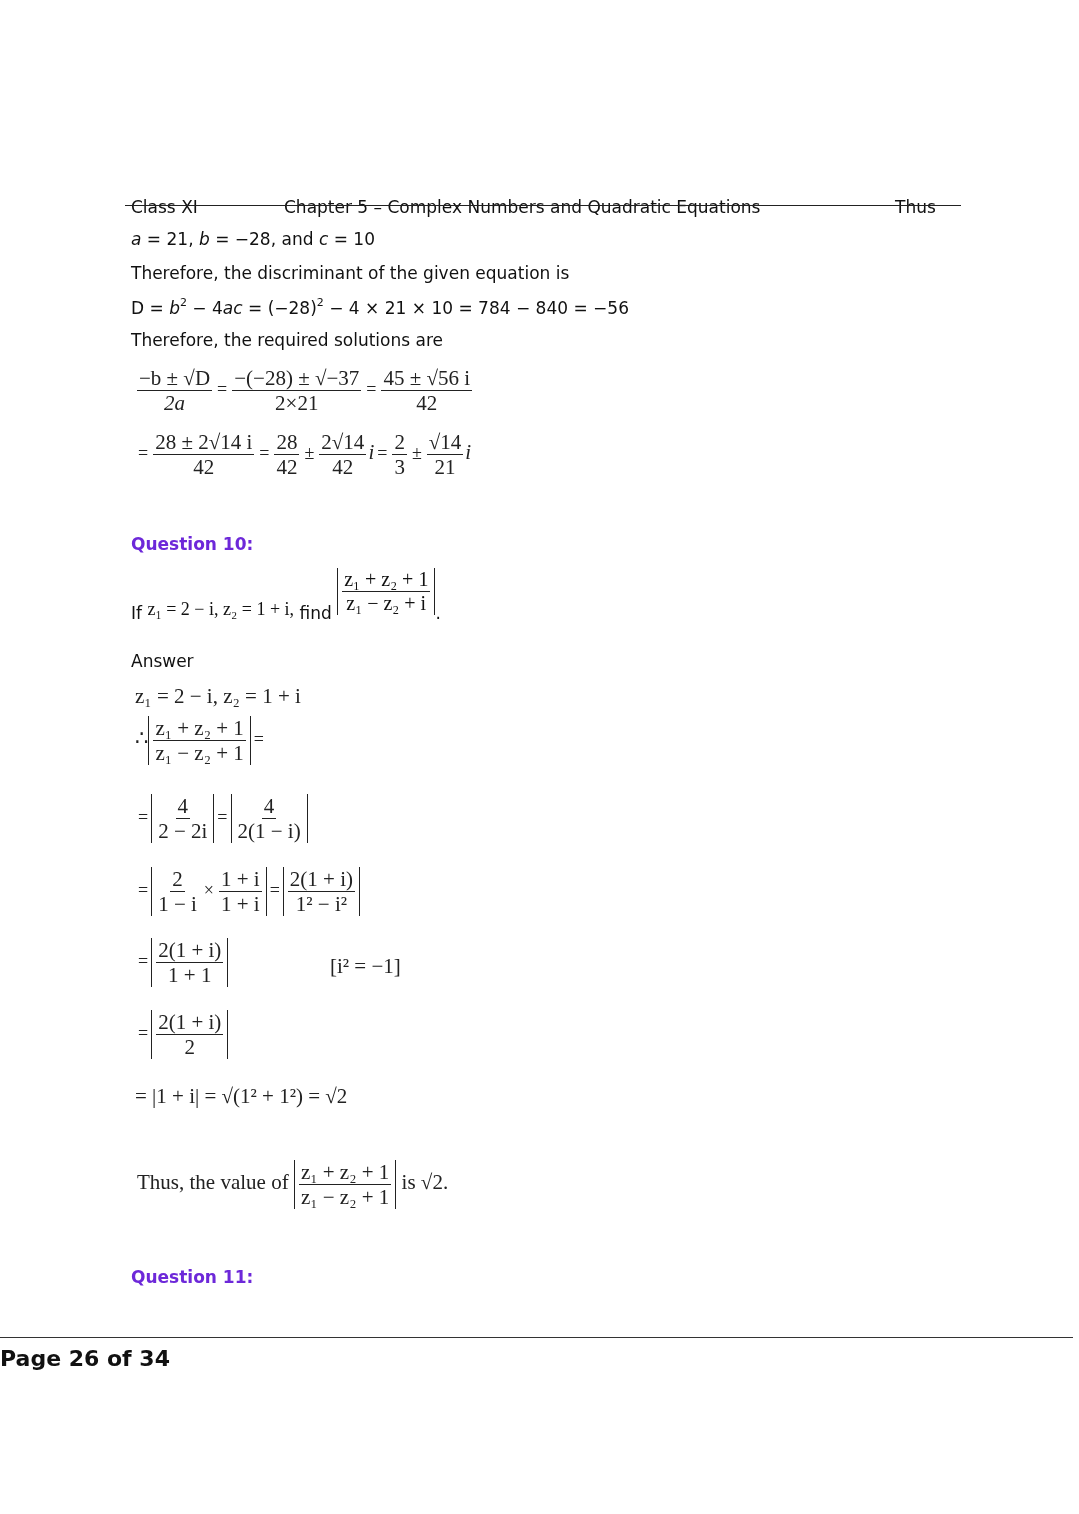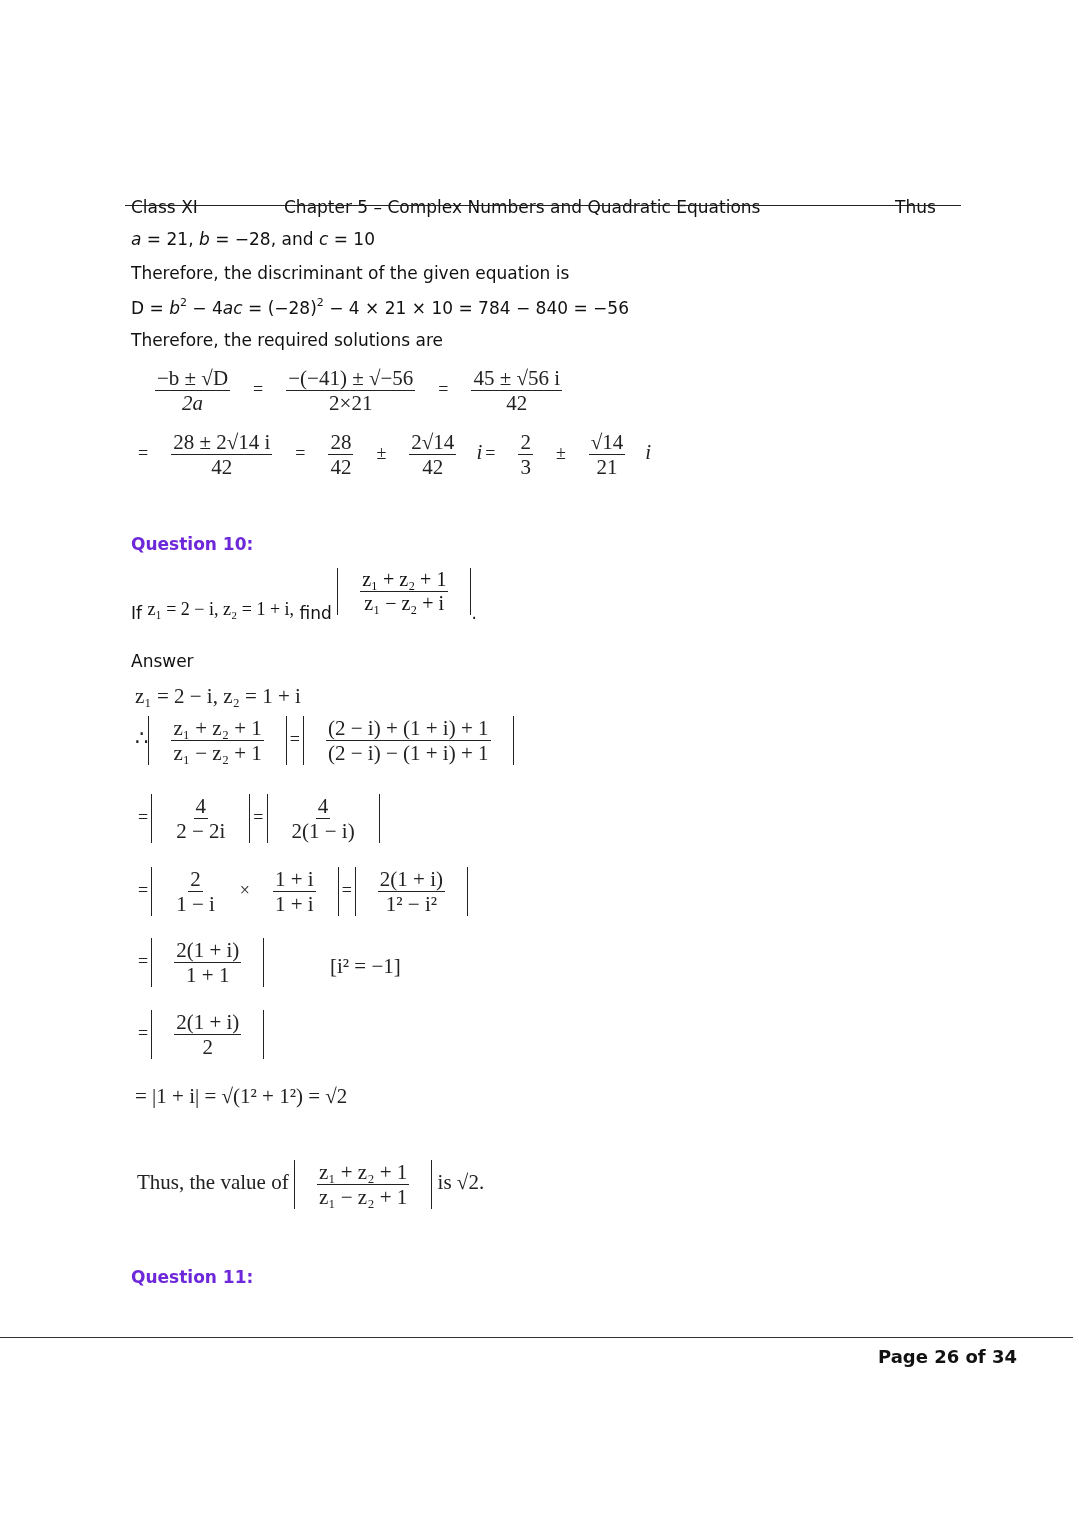--- a/index.html
+++ b/index.html
@@ -3,30 +3,30 @@
 <meta charset="utf-8">
 <style>
   html, body { margin:0; padding:0; background:#fff; }
   body { width:1079px; height:1514px; position:relative; overflow:hidden; color:#111; font-family:"DejaVu Sans", sans-serif; }
   .abs { position:absolute; }
   .hdr { top:170px; font-size:17px; color:#111; white-space:nowrap;margin-top:27px; }
   .hdr-rule { left:125px; width:836px; top:205px; height:0; border-top:1.5px solid #222; }
   .txt { font-size:17px; white-space:nowrap; left:131px; }
   .serif { font-family:"Liberation Serif", "DejaVu Serif", serif; }
   .qhead { font-size:17px; font-weight:bold; color:#6d28d9; left:131px; white-space:nowrap; }
-  .frac { display:inline-flex; flex-direction:column; align-items:center; vertical-align:middle; margin:0 20px; }
+  .frac { display:inline-flex; flex-direction:column; align-items:center; vertical-align:middle; margin:0 2px; }
   .frac .num { padding:0 2px; border-bottom:1px solid #222; line-height:1.15; }
   .frac .den { padding:0 2px; line-height:1.15; }
   .abs-bars { display:inline-block; border-left:1.3px solid #222; border-right:1.3px solid #222; padding:0 2px; vertical-align:middle;font-family:Liberation Serif, serif; }
   .math { font-family:"Liberation Serif", "DejaVu Serif", serif; font-size:21px; white-space:nowrap; left:135px; color:#222; }
   .math .op { margin:0 3px; font-size:18px; }
   sup { font-size:11px; vertical-align:8px; }
   .it { font-style:italic; }
   .foot-rule { left:0; width:1073px; top:1337px; border-top:1.5px solid #333; }
-  .foot { top:1346px; left:0; width:1017px; text-align:right; font-size:18px; font-weight:bold; }
+  .foot { top:1346px; left:0; width:1017px; text-align:left; font-size:22px; font-weight:bold; }
 </style>
 </head>
 <body>
 
 <div class="abs hdr" style="left:131px">Class XI</div>
 <div class="abs hdr" style="left:284px">Chapter 5 – Complex Numbers and Quadratic Equations</div>
 <div class="abs hdr" style="left:895px">Thus</div>
 <div class="abs hdr-rule"></div>
 
 <div class="abs txt" style="top:229px">
@@ -36,21 +36,21 @@
 <div class="abs txt" style="top:296px">
   <span>D = </span><span class="it">b</span><sup>2</sup><span> − 4</span><span class="it">ac</span><span> = (−28)</span><sup>2</sup><span> − 4 × 21 × 10 = 784 − 840 = −56</span>
 </div>
 <div class="abs txt" style="top:330px">Therefore, the required solutions are</div>
 
 <div class="abs math" style="top:366px;">
   <span class="frac">
       <span class="num">−b ± √D</span>
       <span class="den it">2a</span>
     </span><span class="op">=</span><span class="frac">
-      <span class="num">−(−41) ± √−56</span>
+      <span class="num">−(−28) ± √−37</span>
       <span class="den">2×21</span>
     </span><span class="op">=</span><span class="frac">
       <span class="num">45 ± √56 i</span>
       <span class="den">42</span>
     </span>
 </div>
 <div class="abs math" style="top:430px;">
   <span class="op">=</span><span class="frac">
       <span class="num">28 ± 2√14 i</span>
       <span class="den">42</span>
@@ -79,24 +79,21 @@
         <span class="den">z₁ − z₂ + i</span>
       </span></span><span style="vertical-align:-22px">.</span>
 </div>
 <div class="abs txt" style="top:651px">Answer</div>
 
 <div class="abs math" style="top:684px">z₁ = 2 − i,  z₂ = 1 + i</div>
 <div class="abs math" style="top:716px">
   <span>∴</span><span class="abs-bars"><span class="frac">
         <span class="num">z₁ + z₂ + 1</span>
         <span class="den">z₁ − z₂ + 1</span>
-      </span></span><span class="op">=</span><span class="abs-bars"><span class="frac">
-        <span class="num">(2 − i) + (1 + i) + 1</span>
-        <span class="den">(2 − i) − (1 + i) + 1</span>
-      </span></span>
+      </span></span><span class="op">=</span>
 </div>
 <div class="abs math" style="top:794px">
   <span class="op">=</span><span class="abs-bars"><span class="frac">
         <span class="num">4</span>
         <span class="den">2 − 2i</span>
       </span></span><span class="op">=</span><span class="abs-bars"><span class="frac">
         <span class="num">4</span>
         <span class="den">2(1 − i)</span>
       </span></span>
 </div>

